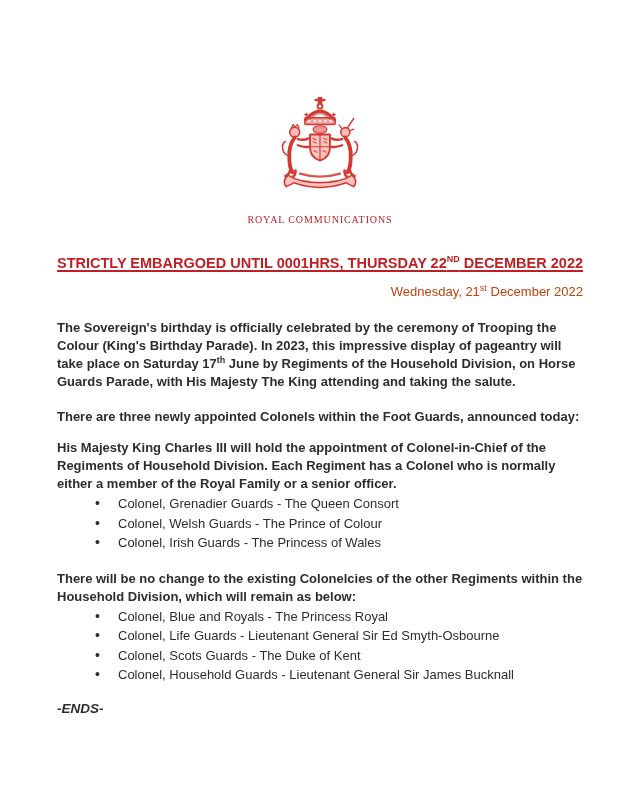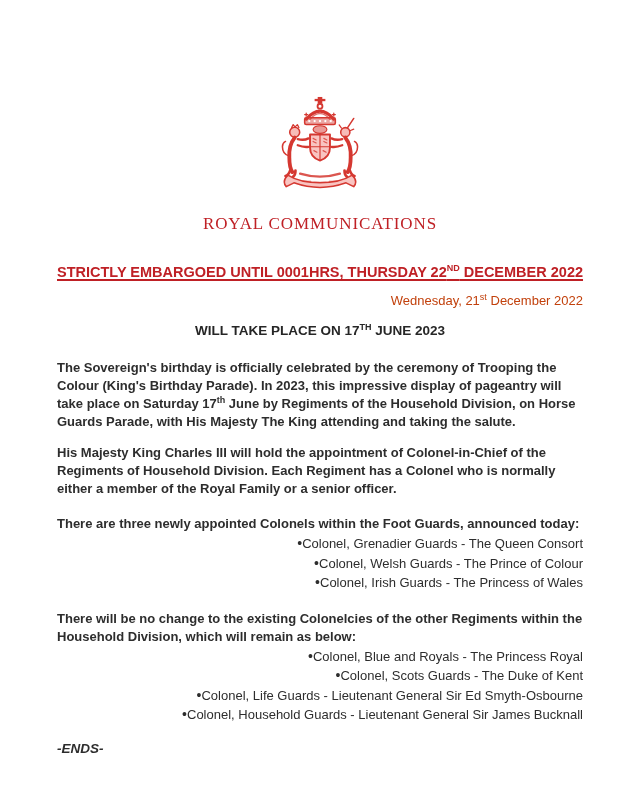--- a/index.html
+++ b/index.html
@@ -8,21 +8,21 @@
     font-family:"Liberation Sans", sans-serif; color:#2d2d2d;
     overflow:hidden;
   }
   .page { padding:0 57px; box-sizing:border-box; width:640px; }
 
   .crest-wrap { text-align:center; padding-top:96px; height:104px; }
   .crest-wrap svg { filter: blur(.3px) saturate(1.05); }
 
   .org-title {
     text-align:center; margin-top:14px;
-    font-family:"Liberation Serif", serif; font-size:17px;
+    font-family:"Liberation Serif", serif; font-size:10px;
     letter-spacing:.9px; color:#bf2025; font-weight:400;
   }
 
   .embargo {
     text-align:center; margin-top:30px;
     color:#bf2025; font-weight:bold; font-size:14.5px;
   }
   .embargo .u {
     text-decoration:underline; text-decoration-thickness:1.5px;
     text-underline-offset:2px;
@@ -34,21 +34,21 @@
   .headline {
     text-align:center; font-weight:bold; font-size:13.5px;
     line-height:17px; margin-top:14px; color:#262626;
   }
 
   p.bodytext { font-size:13px; line-height:18px; margin:13px 0 0 0;font-weight:bold; }
   p.first { margin-top:20px; }
   p.intro  { margin-top:17px; margin-bottom:0; }
 
   ul.collist { list-style:none; margin:1px 0 0 0; padding:0 0 0 38px; }
-  ul.collist li { font-size:13px; line-height:19.5px;text-align:right; }
+  ul.collist li { font-size:13px; line-height:19.5px; }
   ul.collist li::before {
     content:"\2022"; display:inline-block; width:23px; font-size:14px;
   }
   ul.gap { margin-bottom:4px; }
 
   .ends { font-weight:bold; font-size:13.5px; margin-top:16px;font-style:italic; }
 </style>
 </head>
 <body>
 
@@ -104,37 +104,36 @@
 
   <div class="org-title">ROYAL COMMUNICATIONS</div>
 
   <div class="embargo">
     <span class="u"><span>STRICTLY EMBARGOED UNTIL 0001HRS, THURSDAY 22</span><sup>ND</sup><span> DECEMBER 2022</span></span>
   </div>
 
   <div class="dateline"><span>Wednesday, 21</span><sup>st</sup><span> December 2022</span></div>
 
   <div class="headline">
-    <div><span>WILL TAKE PLACE ON 17</span><sup>TH</sup><span> JUNE 2023</span></div>
   </div>
 
   <p class="bodytext first"><span>The Sovereign's birthday is officially celebrated by the ceremony of Trooping the Colour (King's Birthday Parade). In 2023, this impressive display of pageantry will take place on Saturday 17</span><sup>th</sup><span> June by Regiments of the Household Division, on Horse Guards Parade, with His Majesty The King attending and taking the salute.</span></p>
 
+  <p class="bodytext intro">There are three newly appointed Colonels within the Foot Guards, announced today:</p>
+
   <p class="bodytext">His Majesty King Charles III will hold the appointment of Colonel-in-Chief of the Regiments of Household Division. Each Regiment has a Colonel who is normally either a member of the Royal Family or a senior officer.</p>
-
-  <p class="bodytext intro">There are three newly appointed Colonels within the Foot Guards, announced today:</p>
   <ul class="collist gap">
     <li>Colonel, Grenadier Guards - The Queen Consort</li>
     <li>Colonel, Welsh Guards - The Prince of Colour</li>
     <li>Colonel, Irish Guards - The Princess of Wales</li>
   </ul>
 
   <p class="bodytext intro">There will be no change to the existing Colonelcies of the other Regiments within the Household Division, which will remain as below:</p>
   <ul class="collist">
     <li>Colonel, Blue and Royals - The Princess Royal</li>
+    <li>Colonel, Life Guards - Lieutenant General Sir Ed Smyth-Osbourne</li>
     <li>Colonel, Scots Guards - The Duke of Kent</li>
-    <li>Colonel, Life Guards - Lieutenant General Sir Ed Smyth-Osbourne</li>
     <li>Colonel, Household Guards - Lieutenant General Sir James Bucknall</li>
   </ul>
 
   <div class="ends">-ENDS-</div>
 
 </div>
 
 </body></html>

